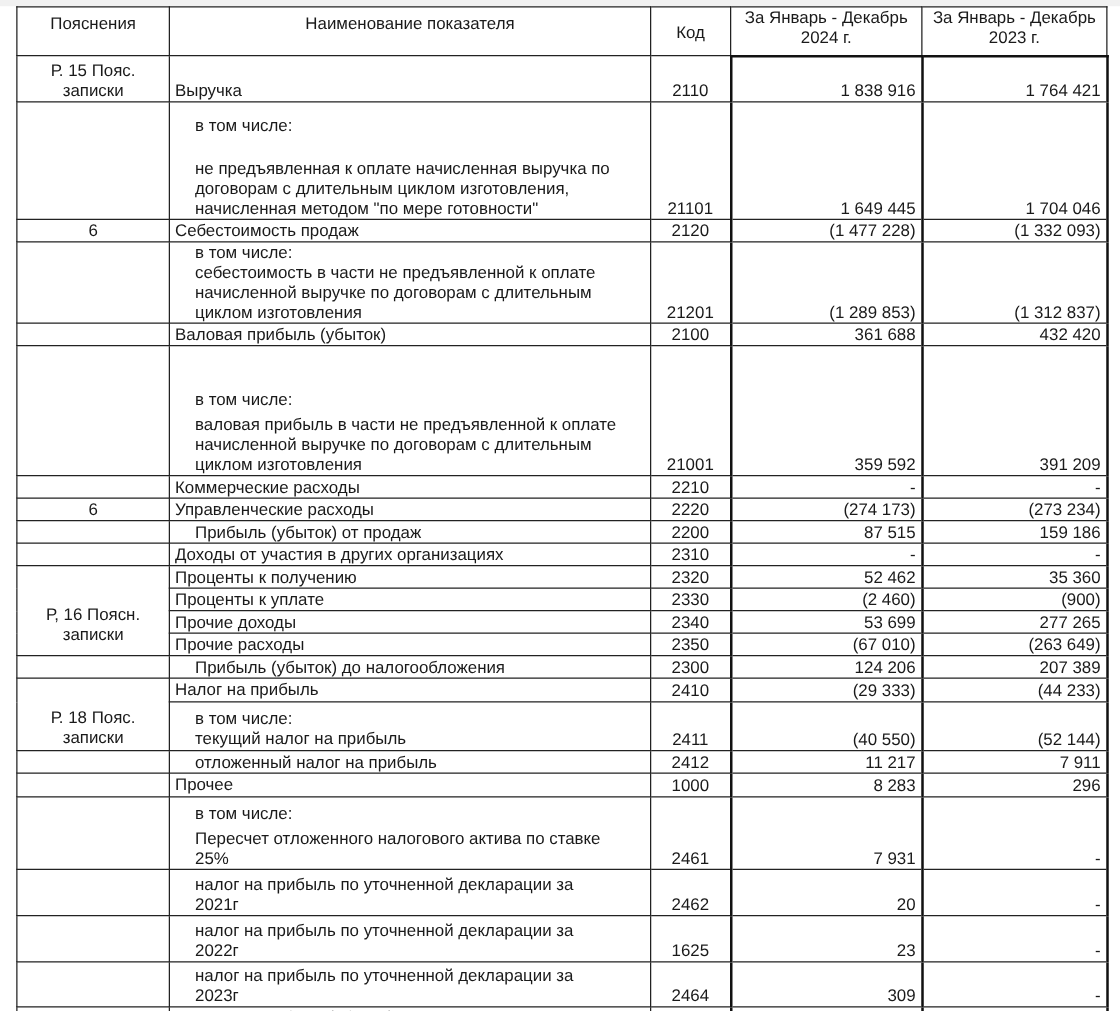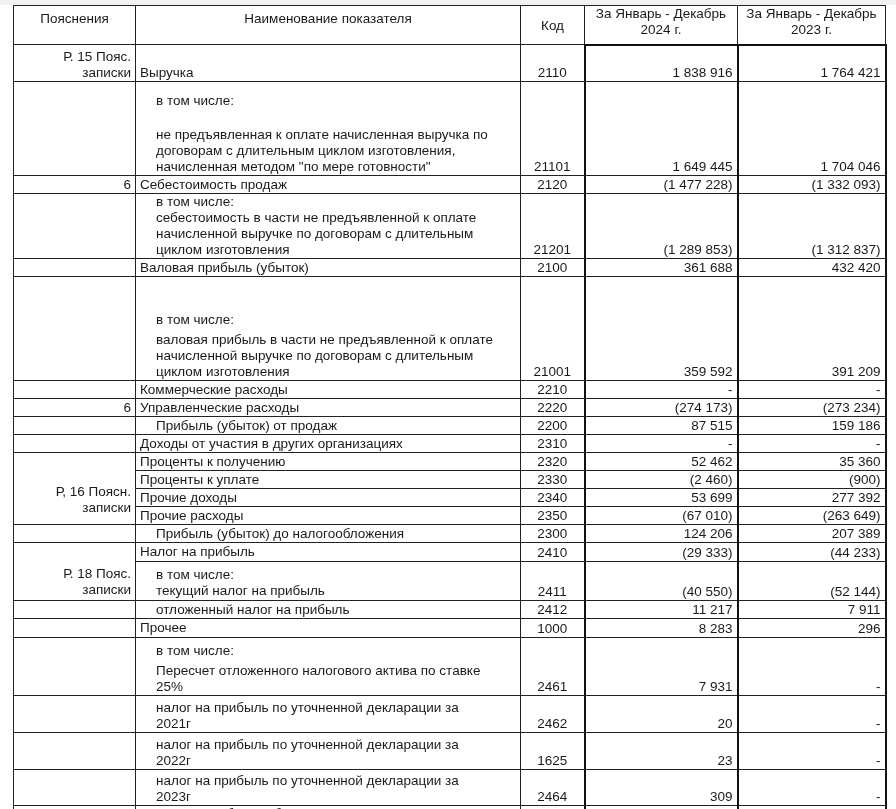--- a/index.html
+++ b/index.html
@@ -5,21 +5,21 @@
   html, body { margin: 0; padding: 0; background: #ffffff; }
   body { width: 896px; height: 809px; position: relative; overflow: hidden;
          font-family: "Liberation Sans", "DejaVu Sans", sans-serif; color: #1a1a1a; }
   .topbar { position: absolute; left: 0; top: 0; width: 896px; height: 5px; background: #f1f1f1; }
   .sheet { position: absolute; left: 13px; top: 5px; width: 872px; }
   table.fs { border-collapse: collapse; table-layout: fixed; width: 872px; font-size: 13.5px; }
   table.fs td, table.fs th { border: 1.5px solid #222; padding: 0 4px; vertical-align: bottom; line-height: 16px; }
   table.fs th { font-weight: normal; text-align: center; vertical-align: middle; line-height: 17px; }
   col.c-note { width: 122px; } col.c-name { width: 385px; } col.c-code { width: 64px; }
   col.c-y1 { width: 153px; } col.c-y2 { width: 148px; }
-  td.note { text-align: right; vertical-align: top; padding-top: 1px; }
+  td.note { text-align: center; vertical-align: top; padding-top: 1px; }
   td.note.mid { vertical-align: middle; }
   td.code { text-align: center; vertical-align: middle; }
   td.code.bottom { vertical-align: bottom; }
   td.val { text-align: right; padding-right: 3px; }
   td.y1 { border-left: 2.5px solid #111 !important; border-right: 2px solid #111 !important; }
   td.y2 { border-right: 2.5px solid #111 !important; }
   tr.first td.y1, tr.first td.y2 { border-top: 2.5px solid #111; }
   tr.last td.y1, tr.last td.y2 { border-bottom: 2.5px solid #111; }
   td.name { text-align: left; vertical-align: top; padding-left: 3px; }
   td.name.single { vertical-align: middle; }
@@ -182,21 +182,21 @@
       <td class="name single"><span>Проценты к уплате</span></td>
       <td class="code"><span>2330</span></td>
       <td class="val y1"><span>(2 460)</span></td>
       <td class="val y2"><span>(900)</span></td>
     </tr>
 
     <tr style="height:18px">
       <td class="name single"><span>Прочие доходы</span></td>
       <td class="code"><span>2340</span></td>
       <td class="val y1"><span>53 699</span></td>
-      <td class="val y2"><span>277 392</span></td>
+      <td class="val y2"><span>277 265</span></td>
     </tr>
 
     <tr style="height:18px">
       <td class="name single"><span>Прочие расходы</span></td>
       <td class="code"><span>2350</span></td>
       <td class="val y1"><span>(67 010)</span></td>
       <td class="val y2"><span>(263 649)</span></td>
     </tr>
 
     <tr style="height:18px">

